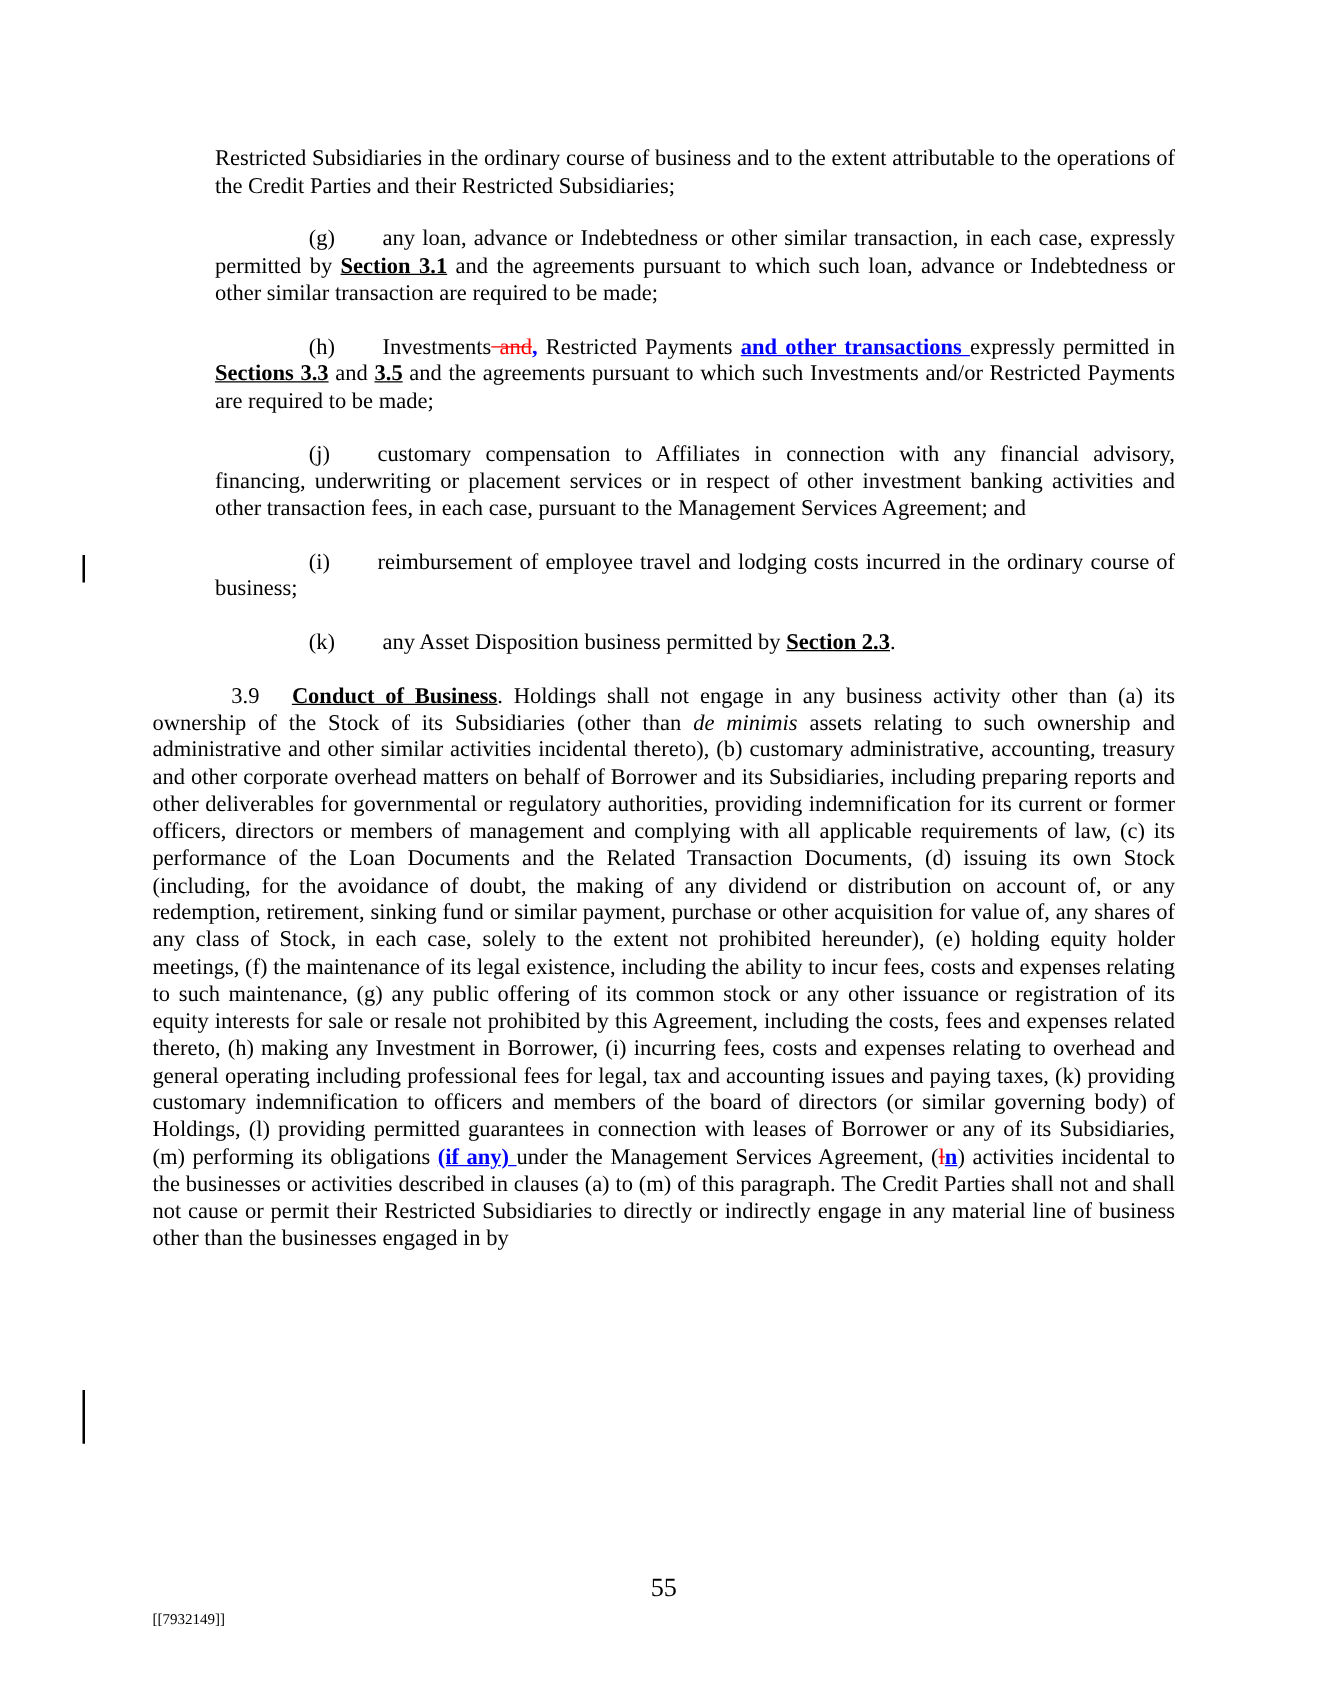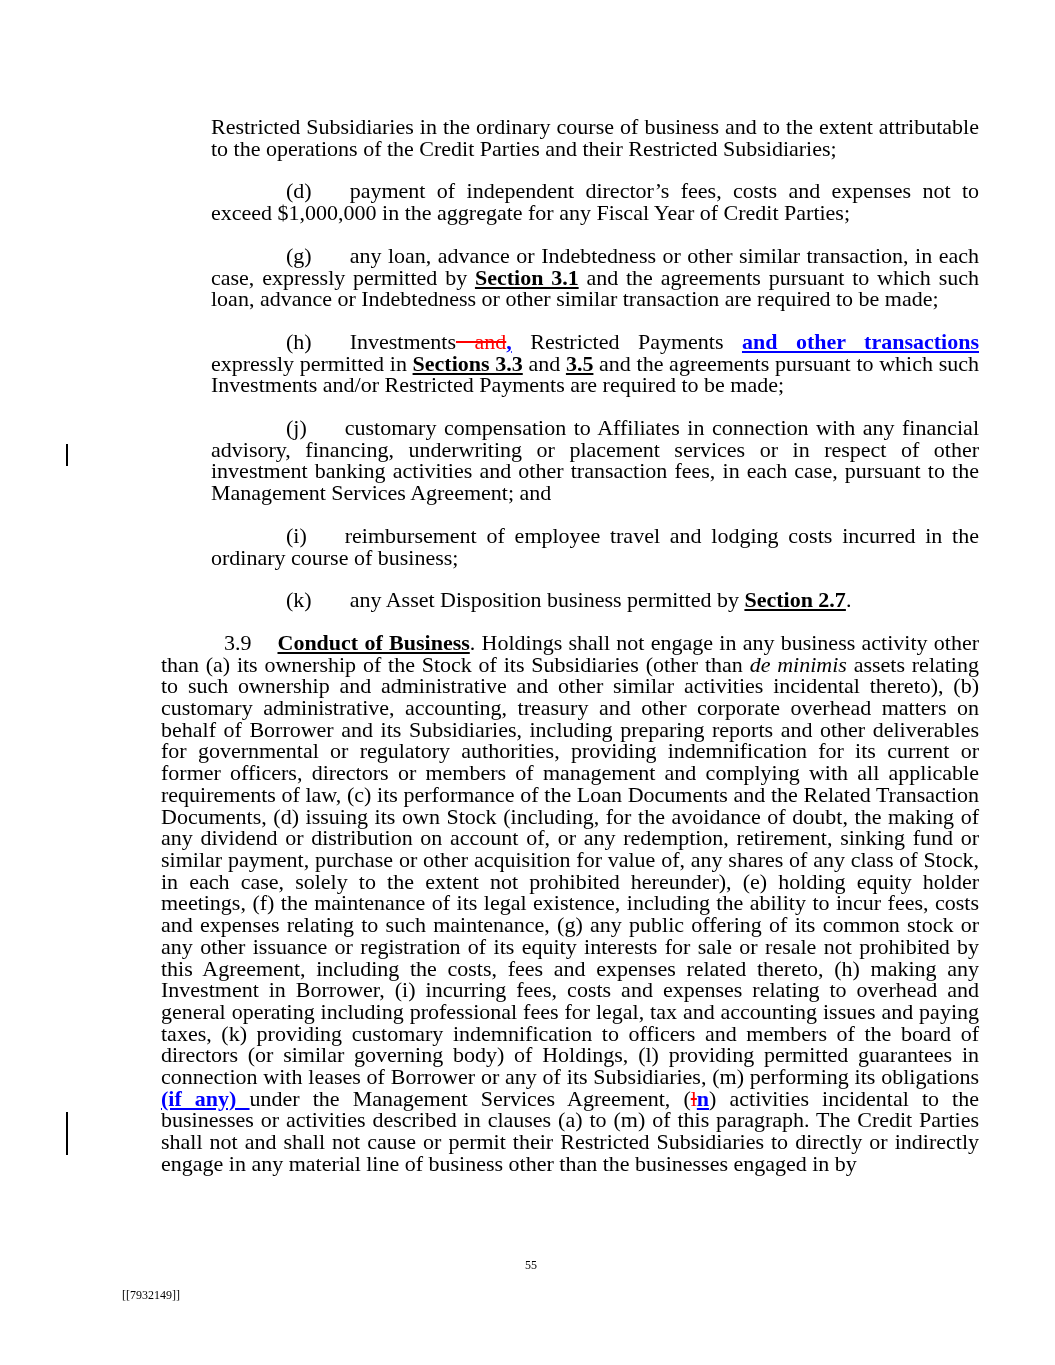--- a/index.html
+++ b/index.html
@@ -12,23 +12,22 @@
     font-family: "Liberation Serif", serif;
     color: #000000;
     overflow: hidden;
   }
   .doc-body {
     position: absolute;
     left: 122px;
     top: 116px;
     width: 818px;
     text-align: justify;
-    font-size: 22px;
+    font-size: 18px;
     line-height: 21.7px;
-    margin-left: 39px;
   }
   .para { margin: 0 0 21px 0; }
   .para.list { margin-left: 50px; text-indent: 75px; }
   .para.list.no-indent { text-indent: 0; }
   .para.section { text-indent: 63px; }
   .seg-tab { display: inline-block; width: 38px; }
   .para.section .seg-tab { width: 26px; }
   .seg-u { text-decoration: underline; font-weight: bold; }
   .seg-i { font-style: italic; }
   .seg-ins { color: #0000ff; font-weight: bold; text-decoration: underline; }
@@ -39,42 +38,41 @@
     background: #000000;
   }
   .change-bar.bar-1 { left: 66px; top: 444px; height: 22px; }
   .change-bar.bar-2 { left: 66px; top: 1112px; height: 43px; }
   .footer-page-number {
     position: absolute;
     left: 122px;
     width: 818px;
     top: 1258px;
     text-align: center;
-    font-size: 12px;
+    font-size: 21px;
   }
   .footer-doc-id {
     position: absolute;
     left: 122px;
     top: 1288px;
     font-size: 12px;
   }
 </style>
 </head>
 <body>
 
 <div class="page">
   <div class="change-bar bar-1"></div>
   <div class="change-bar bar-2"></div>
 
   <div class="doc-body">
       <p class="para list no-indent"><span class="seg-plain">Restricted Subsidiaries in the ordinary course of business and to the extent attributable to the operations of the Credit Parties and their Restricted Subsidiaries;</span></p>
-      <p class="para list"><span class="seg-plain">(d)</span><span class="seg-tab"></span><span class="seg-plain">payment of independent director’s fees, costs and expenses not to exceed $1,000,000 in the aggregate for any Fiscal Year of Credit Parties;</span></p>
       <p class="para list"><span class="seg-plain">(g)</span><span class="seg-tab"></span><span class="seg-plain">any loan, advance or Indebtedness or other similar transaction, in each case, expressly permitted by </span><span class="seg-u">Section 3.1</span><span class="seg-plain"> and the agreements pursuant to which such loan, advance or Indebtedness or other similar transaction are required to be made;</span></p>
       <p class="para list"><span class="seg-plain">(h)</span><span class="seg-tab"></span><span class="seg-plain">Investments</span><span class="seg-del"> and</span><span class="seg-ins">,</span><span class="seg-plain"> Restricted Payments </span><span class="seg-ins">and other transactions </span><span class="seg-plain">expressly permitted in </span><span class="seg-u">Sections 3.3</span><span class="seg-plain"> and </span><span class="seg-u">3.5</span><span class="seg-plain"> and the agreements pursuant to which such Investments and/or Restricted Payments are required to be made;</span></p>
       <p class="para list"><span class="seg-plain">(j)</span><span class="seg-tab"></span><span class="seg-plain">customary compensation to Affiliates in connection with any financial advisory, financing, underwriting or placement services or in respect of other investment banking activities and other transaction fees, in each case, pursuant to the Management Services Agreement; and</span></p>
       <p class="para list"><span class="seg-plain">(i)</span><span class="seg-tab"></span><span class="seg-plain">reimbursement of employee travel and lodging costs incurred in the ordinary course of business;</span></p>
-      <p class="para list"><span class="seg-plain">(k)</span><span class="seg-tab"></span><span class="seg-plain">any Asset Disposition business permitted by </span><span class="seg-u">Section 2.7</span><span class="seg-plain">.</span></p>
+      <p class="para list"><span class="seg-plain">(k)</span><span class="seg-tab"></span><span class="seg-plain">any Asset Disposition business permitted by </span><span class="seg-u">Section 2.3</span><span class="seg-plain">.</span></p>
       <p class="para section"><span class="seg-plain">3.9</span><span class="seg-tab"></span><span class="seg-u">Conduct of Business</span><span class="seg-plain">. Holdings shall not engage in any business activity other than (a) its ownership of the Stock of its Subsidiaries (other than </span><span class="seg-i">de minimis</span><span class="seg-plain"> assets relating to such ownership and administrative and other similar activities incidental thereto), (b) customary administrative, accounting, treasury and other corporate overhead matters on behalf of Borrower and its Subsidiaries, including preparing reports and other deliverables for governmental or regulatory authorities, providing indemnification for its current or former officers, directors or members of management and complying with all applicable requirements of law, (c) its performance of the Loan Documents and the Related Transaction Documents, (d) issuing its own Stock (including, for the avoidance of doubt, the making of any dividend or distribution on account of, or any redemption, retirement, sinking fund or similar payment, purchase or other acquisition for value of, any shares of any class of Stock, in each case, solely to the extent not prohibited hereunder), (e) holding equity holder meetings, (f) the maintenance of its legal existence, including the ability to incur fees, costs and expenses relating to such maintenance, (g) any public offering of its common stock or any other issuance or registration of its equity interests for sale or resale not prohibited by this Agreement, including the costs, fees and expenses related thereto, (h) making any Investment in Borrower, (i) incurring fees, costs and expenses relating to overhead and general operating including professional fees for legal, tax and accounting issues and paying taxes, (k) providing customary indemnification to officers and members of the board of directors (or similar governing body) of Holdings, (l) providing permitted guarantees in connection with leases of Borrower or any of its Subsidiaries, (m) performing its obligations </span><span class="seg-ins">(if any) </span><span class="seg-plain">under the Management Services Agreement, (</span><span class="seg-del">l</span><span class="seg-ins">n</span><span class="seg-plain">) activities incidental to the businesses or activities described in clauses (a) to (m) of this paragraph. The Credit Parties shall not and shall not cause or permit their Restricted Subsidiaries to directly or indirectly engage in any material line of business other than the businesses engaged in by</span></p>
     </div>
 
   <div class="footer-page-number">55</div>
   <div class="footer-doc-id">[[7932149]]</div>
 </div>
 
 </body></html>

